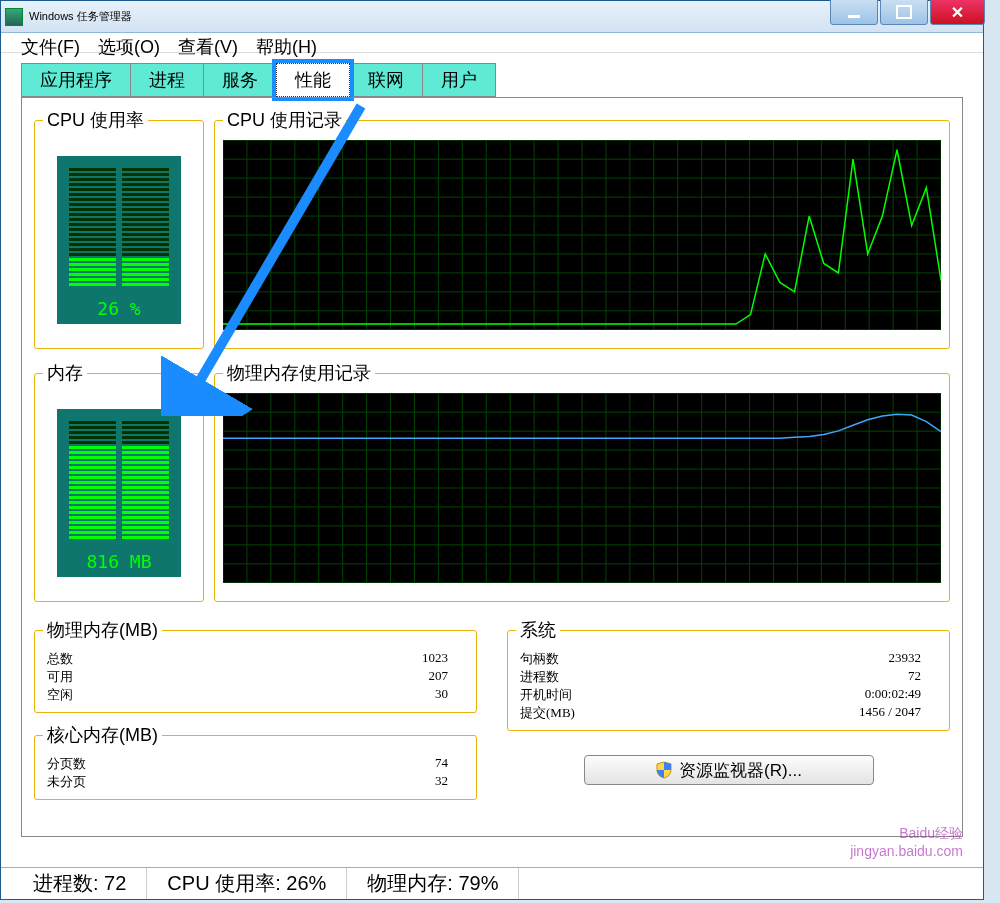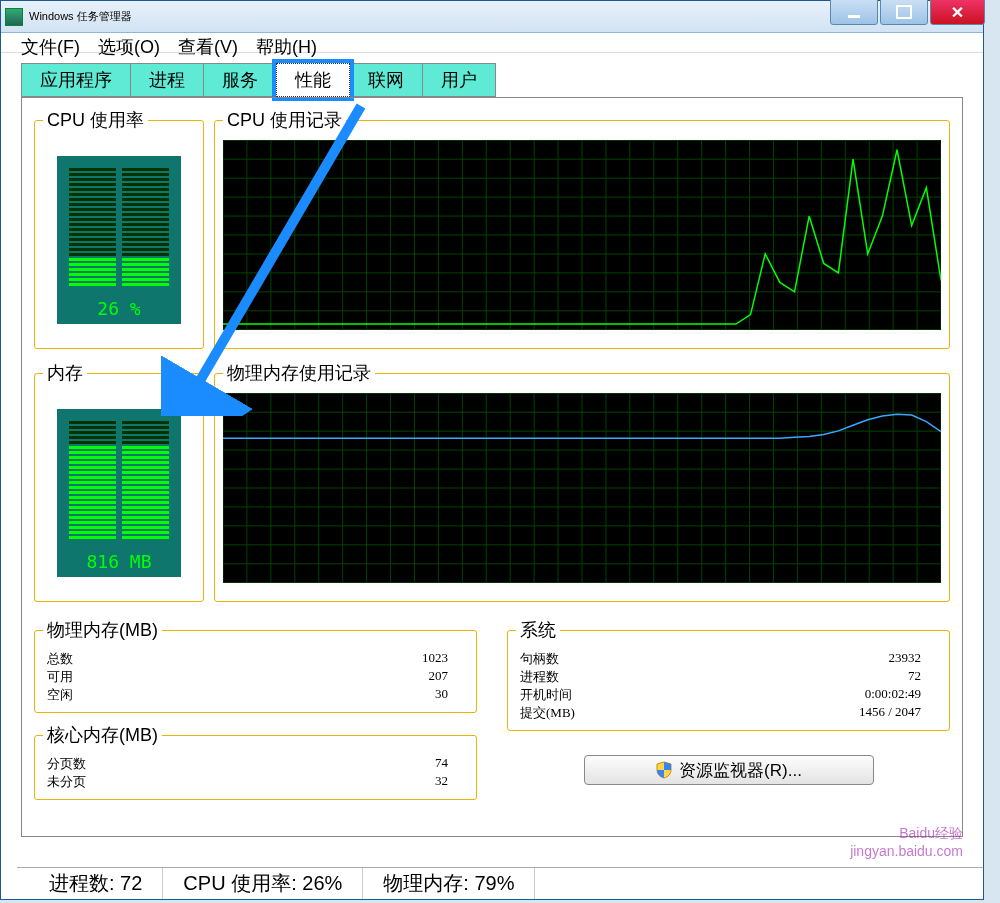--- a/index.html
+++ b/index.html
@@ -42,21 +42,21 @@
 .chart svg { position:absolute; top:0; left:0; width:100%; height:100%;}
 
 .stats-row{display:flex; gap:30px; margin-top:10px;}
 .stats-col{flex:1;}
 .stats-col fieldset{margin-bottom:10px;}
 .stat-line{display:flex; justify-content:space-between; font-size:13px; font-family:"SimSun",serif; padding:0 20px 0 4px;}
 
 .res-btn{width:290px; height:30px; margin:24px auto 0; display:flex; align-items:center; justify-content:center; gap:6px; background:linear-gradient(#fdfdfd,#e3e3e3); border:1px solid #888; border-radius:4px; font-size:17px; cursor:default;text-align:center;}
 .shield{width:18px;height:18px;display:inline-block;}
 
-.statusbar{position:absolute; bottom:0; left:16px; right:0; height:32px; border-top:1px solid #aaa; display:flex; font-size:20px; align-items:center; padding:0 32px;}
+.statusbar{position:absolute; bottom:0; left:0; right:0; height:32px; border-top:1px solid #aaa; display:flex; font-size:20px; align-items:center; padding:0 32px;}
 .statusbar .cell{border-right:1px solid #ccc; padding:0 20px; height:100%; display:flex; align-items:center;}
 .statusbar .cell:first-child{padding-left:0;}
 
 .arrow{position:absolute; pointer-events:none; z-index:50;}
 .watermark{position:absolute; right:20px; bottom:40px; color:#a21caf; font-size:14px; text-align:right; opacity:0.6;}
 </style>
 </head>
 <body>
 
 <div class="window">

